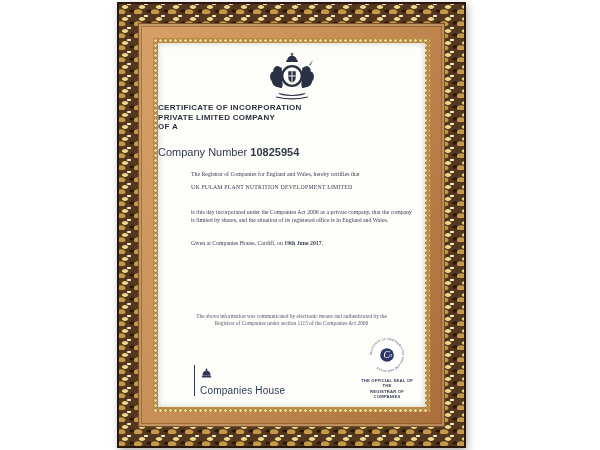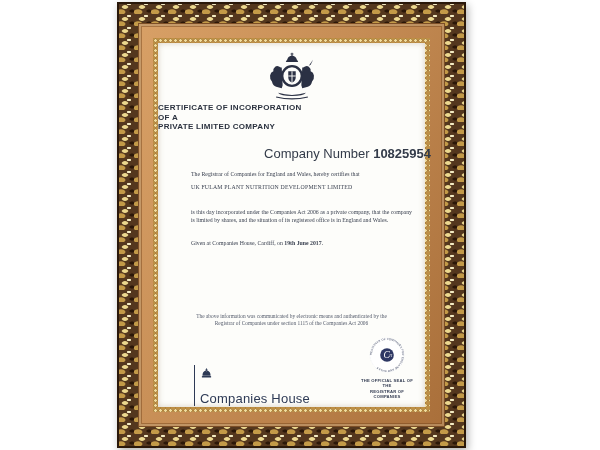--- a/index.html
+++ b/index.html
@@ -33,36 +33,36 @@
   }
   .paper{
     position:relative;width:100%;height:100%;background:#fdfdfa;
     box-shadow: inset 0 0 6px rgba(120,90,50,0.28);
   }
 
   
   .arms{position:absolute;top:9px;left:50%;transform:translateX(-50%);}
   .title{position:absolute;top:60px;left:0;width:100%;text-align:left;
          font-weight:bold;font-size:8px;line-height:9.5px;letter-spacing:0.3px;color:#2b323f;}
-  .co-num{position:absolute;top:103px;left:0;width:100%;text-align:right;
-          font-size:13px;color:#333b49;padding-left:6px;}
+  .co-num{position:absolute;top:103px;left:0;width:100%;text-align:left;
+          font-size:11px;color:#333b49;}
   .co-num b{font-weight:bold;}
   .serif{font-family:"Liberation Serif",serif;color:#3a4150;}
   .reg-line{position:absolute;top:128px;left:33px;font-size:5.8px;}
   .co-name{position:absolute;top:141px;left:33px;font-size:5.8px;letter-spacing:0.2px;}
   .body-par{position:absolute;top:166px;left:33px;width:221px;font-size:5.8px;
             line-height:7.8px;text-align:justify;}
   .given{position:absolute;top:197px;left:33px;font-size:5.8px;}
   .given b{font-weight:bold;}
   .footnote{position:absolute;top:270px;left:0;width:100%;text-align:center;
             font-size:5.4px;line-height:7.2px;color:#545b6b;}
 
   .ch-logo{position:absolute;left:36px;top:322px;border-left:1.5px solid #2e3a55;
            padding-left:5px;color:#2e3a55;}
-  .ch-logo .name{font-size:13px;letter-spacing:0.2px;margin-top:8px;}
+  .ch-logo .name{font-size:10px;letter-spacing:0.2px;margin-top:2px;}
 
   .seal-block{position:absolute;left:198px;top:294px;width:62px;text-align:center;}
   .seal-caption{font-size:4.2px;font-weight:bold;line-height:5.4px;color:#333c52;margin-top:1px;
                 letter-spacing:0.2px;}
 </style>
 </head>
 <body>
 
 <div class="scene">
   <div class="frame">
@@ -82,22 +82,22 @@
             </g>
             <circle cx="60" cy="50" r="21" fill="none" stroke="#2b3144" stroke-width="5"></circle>
             <path d="M52 40h16v12q0 9-8 12q-8-3-8-12z" fill="#2b3144"></path>
             <rect x="59" y="40" width="2" height="24" fill="#fdfdfa"></rect>
             <rect x="52" y="49" width="16" height="2" fill="#fdfdfa"></rect>
             <path d="M26 95 q34 8 68 0" stroke="#2b3144" stroke-width="2.5" fill="none"></path>
           </svg>
 
           <div class="title">
             <div>CERTIFICATE OF INCORPORATION</div>
+            <div>PRIVATE LIMITED COMPANY</div>
             <div>OF A</div>
-            <div>PRIVATE LIMITED COMPANY</div>
           </div>
 
           <div class="co-num">
             <span>Company Number</span>
             <b>10825954</b>
           </div>
 
           <div class="serif reg-line">The Registrar of Companies for England and Wales, hereby certifies that</div>
 
           <div class="serif co-name">UK FULAM PLANT NUTRITION DEVELOPMENT LIMITED</div>

